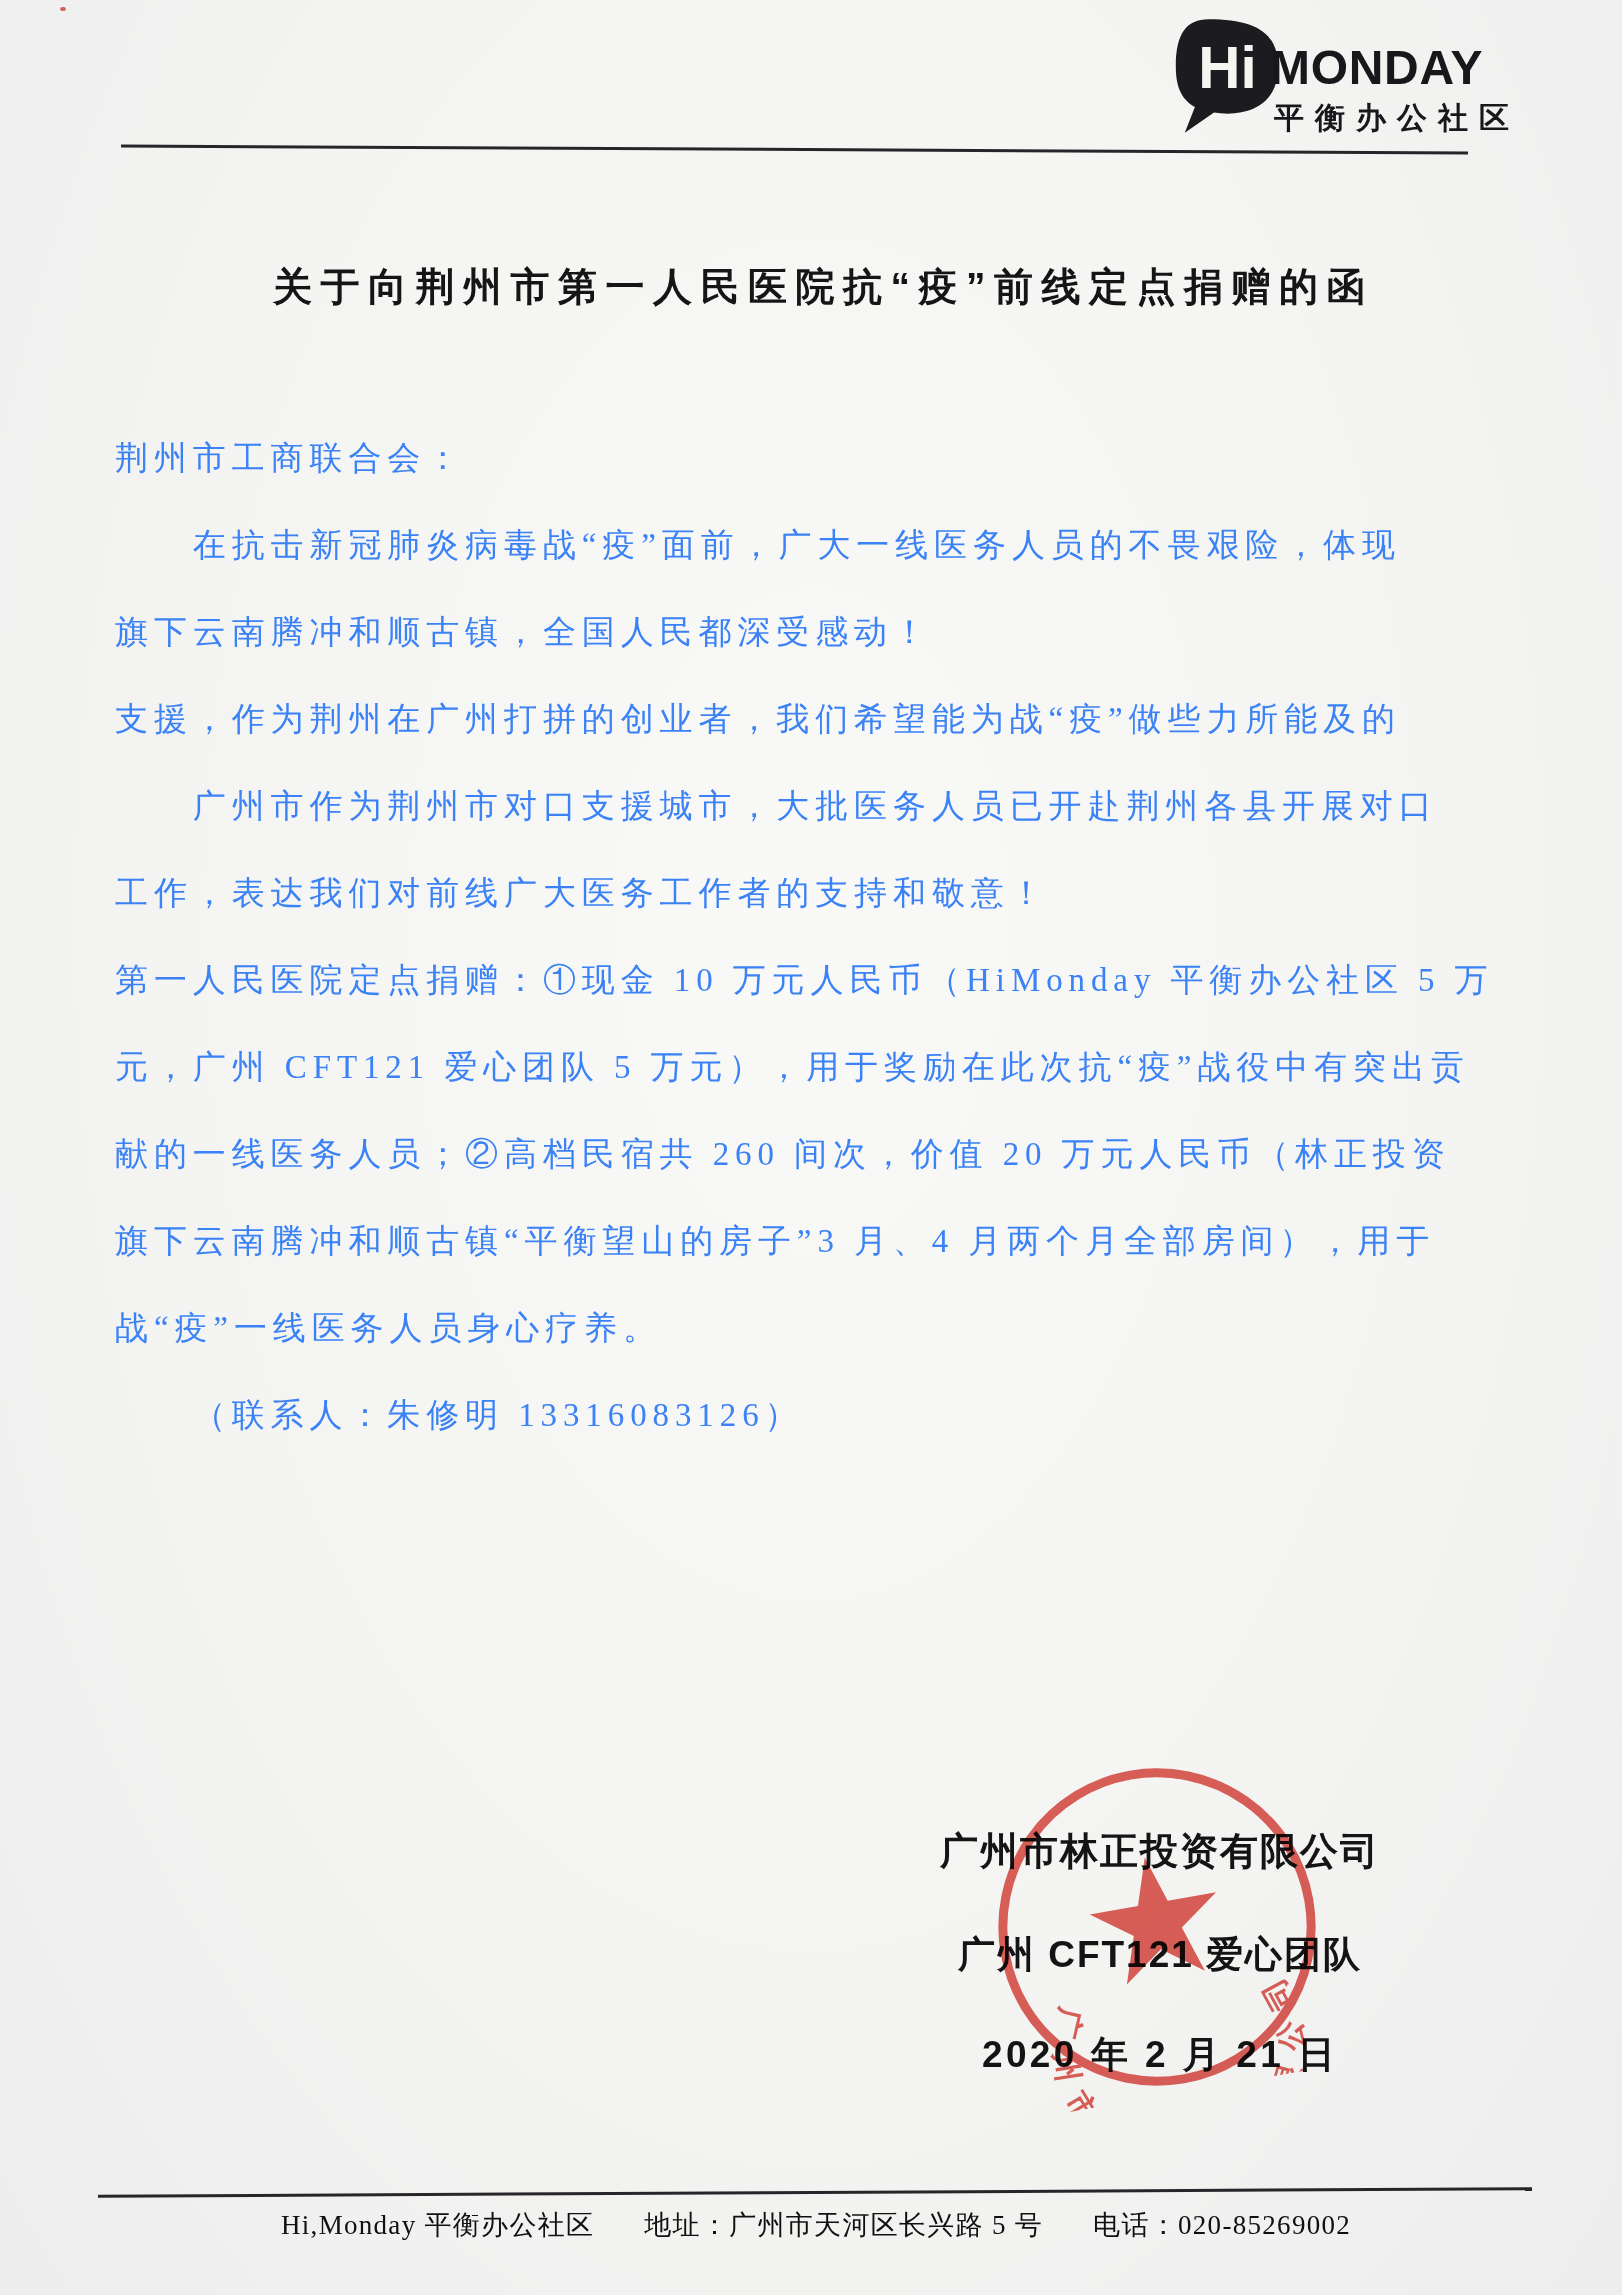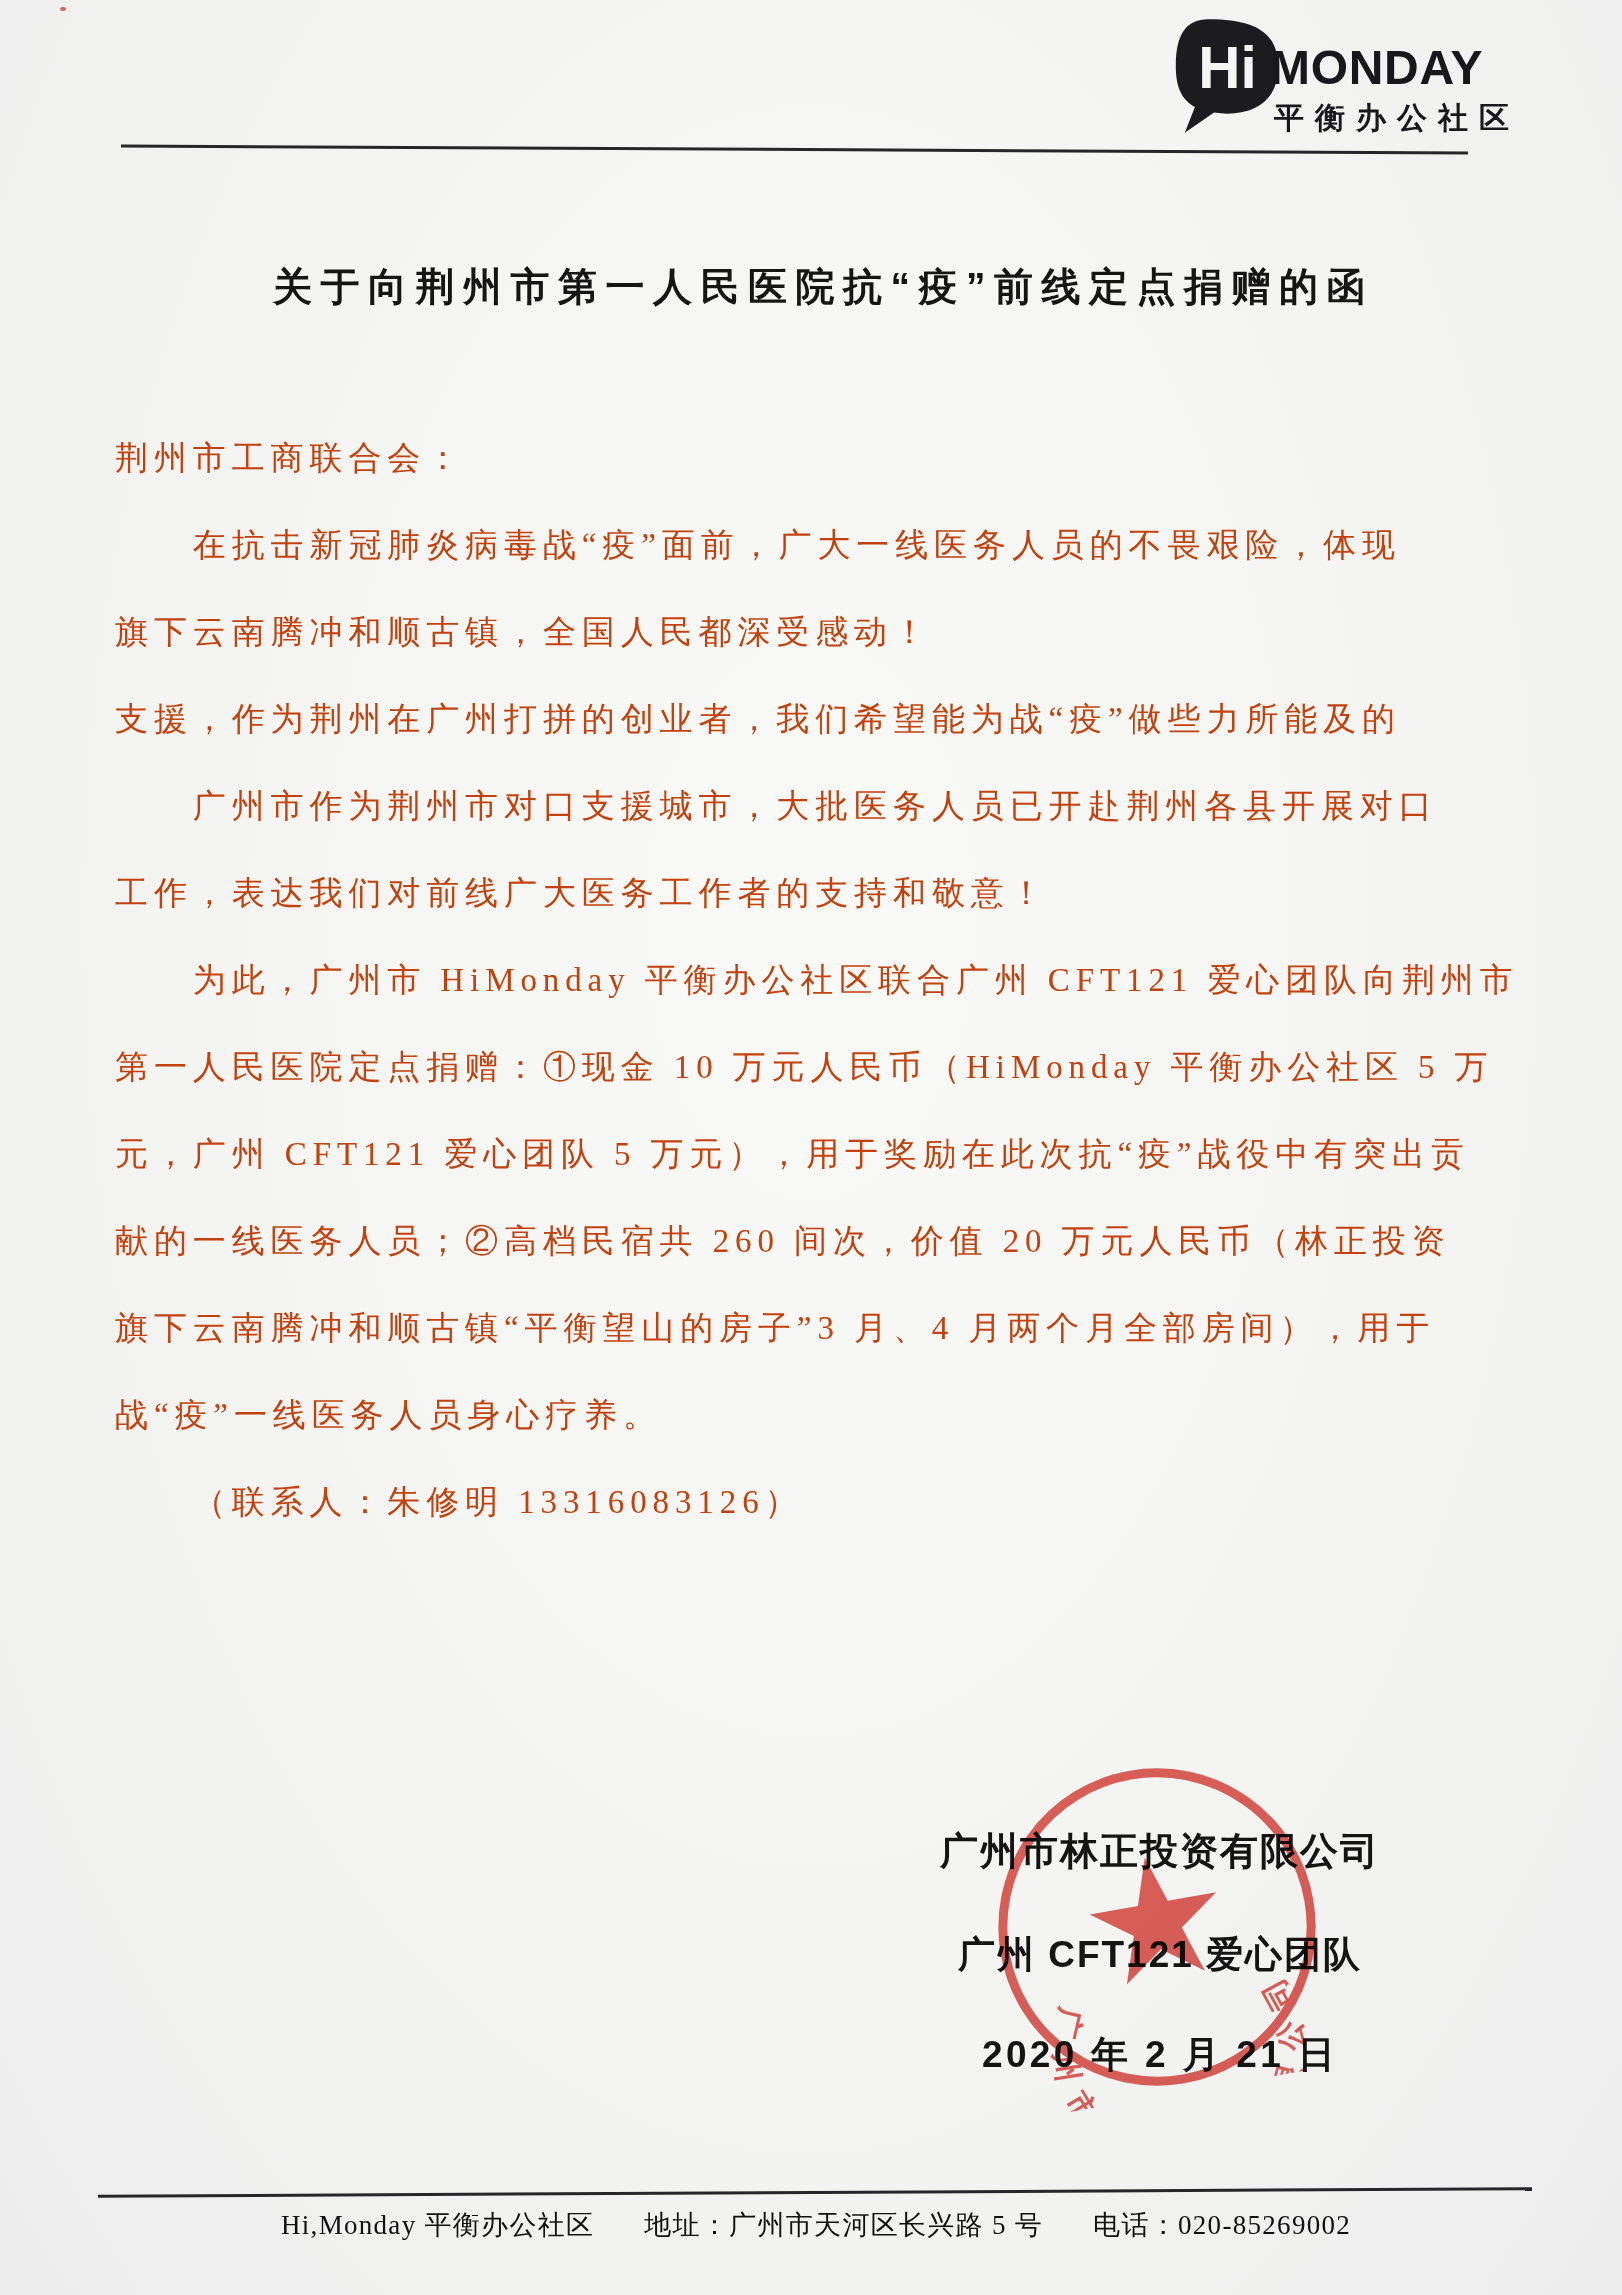--- a/index.html
+++ b/index.html
@@ -28,21 +28,21 @@
   
   .title{
     position:absolute;left:0;top:260px;width:1623px;text-align:center;
     font-family:"Liberation Sans","DejaVu Sans",sans-serif;
     font-weight:700;font-size:39px;letter-spacing:8.5px;padding-left:24px;
     color:#151515;white-space:pre;box-sizing:border-box;
   }
   
   .body-text{
     position:absolute;left:115px;top:415px;width:1407px;
-    font-size:33px;line-height:87px;letter-spacing:5.9px;color:#c2410c;
+    font-size:33px;line-height:87px;letter-spacing:5.9px;color:#3b82f6;
   }
   .tline{white-space:pre;}
   
   .signature{
     position:absolute;left:851px;width:618px;text-align:center;
     font-family:"Liberation Sans","DejaVu Sans",sans-serif;
     font-weight:700;color:#141414;white-space:pre;
   }
   .sig-company{top:1826px;font-size:38px;letter-spacing:2px;}
   .sig-team{top:1930px;font-size:37px;letter-spacing:2px;}
@@ -79,21 +79,20 @@
 <div class="title">关于向荆州市第一人民医院抗“疫”前线定点捐赠的函</div>
 
 <div class="body-text">
   <div class="tline">荆州市工商联合会：</div>
   <div>
       <div class="tline">　　在抗击新冠肺炎病毒战“疫”面前，广大一线医务人员的不畏艰险，体现</div>
       <div class="tline">旗下云南腾冲和顺古镇，全国人民都深受感动！</div>
       <div class="tline">支援，作为荆州在广州打拼的创业者，我们希望能为战“疫”做些力所能及的</div>
       <div class="tline">　　广州市作为荆州市对口支援城市，大批医务人员已开赴荆州各县开展对口</div>
       <div class="tline">工作，表达我们对前线广大医务工作者的支持和敬意！</div>
-      <div class="tline">　　为此，广州市 HiMonday 平衡办公社区联合广州 CFT121 爱心团队向荆州市</div>
       <div class="tline">第一人民医院定点捐赠：①现金 10 万元人民币（HiMonday 平衡办公社区 5 万</div>
       <div class="tline">元，广州 CFT121 爱心团队 5 万元），用于奖励在此次抗“疫”战役中有突出贡</div>
       <div class="tline">献的一线医务人员；②高档民宿共 260 间次，价值 20 万元人民币（林正投资</div>
       <div class="tline">旗下云南腾冲和顺古镇“平衡望山的房子”3 月、4 月两个月全部房间），用于</div>
       <div class="tline">战“疫”一线医务人员身心疗养。</div>
     </div>
   <div class="tline">　　（联系人：朱修明 13316083126）</div>
 </div>
 
 <div class="signature sig-company">广州市林正投资有限公司</div>

